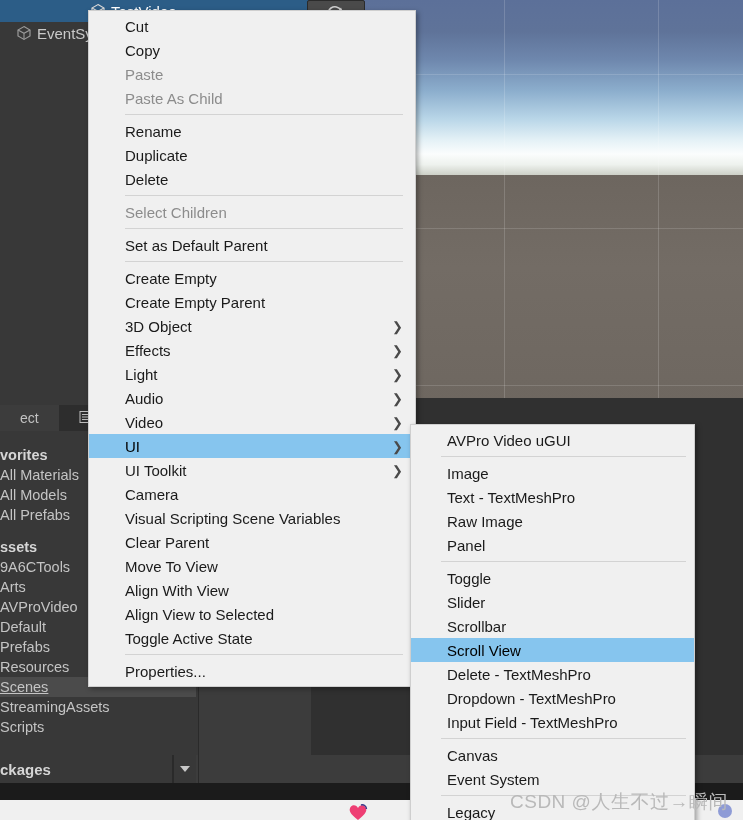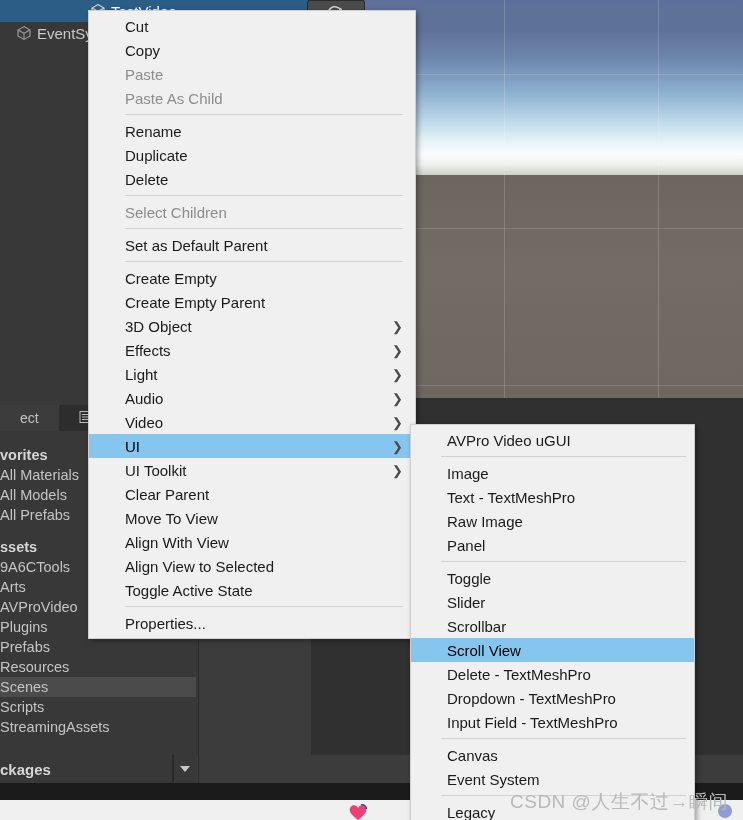--- a/index.html
+++ b/index.html
@@ -131,21 +131,21 @@
   .tree-row {
     height: 20px;
     display: flex; align-items: center;
     padding-left: 0px;
     color: #c4c4c4;
     font-size: 14.5px;
     white-space: nowrap;
   }
   .tree-row.header { font-weight: bold; color: #d6d6d6; }
   .tree-row.child { padding-left: 0px; }
-  .tree-row.selected { background: #4b4b4b; }
+  .tree-row.selected { background: #4b4b4b; text-decoration: underline; }
   .tree-gap { height: 12px; }
 
   #project-footer {
     position: absolute;
     left: 0; top: 755px;
     width: 196px; height: 28px;
     background: #383838;
     display: flex; align-items: center;
   }
   #packages-row {
@@ -350,36 +350,36 @@
     <div class="tree-row child">
         <span>9A6CTools</span>
       </div>
     <div class="tree-row child">
         <span>Arts</span>
       </div>
     <div class="tree-row child">
         <span>AVProVideo</span>
       </div>
     <div class="tree-row child">
-        <span>Plugins</span>
+        <span>Default</span>
       </div>
     <div class="tree-row child">
         <span>Prefabs</span>
       </div>
     <div class="tree-row child">
         <span>Resources</span>
       </div>
     <div class="tree-row child selected">
         <span>Scenes</span>
       </div>
     <div class="tree-row child">
+        <span>StreamingAssets</span>
+      </div>
+    <div class="tree-row child">
         <span>Scripts</span>
-      </div>
-    <div class="tree-row child">
-        <span>StreamingAssets</span>
       </div>
   </div>
 
   <div id="project-footer">
     <div id="packages-row">
       <span>ckages</span>
     </div>
     <div id="scroll-down-arrow">
       <svg width="12" height="8" viewBox="0 0 12 8">
           <path d="M1 1 L11 1 L6 7 Z" fill="#c8c8c8"></path>
@@ -461,20 +461,26 @@
     </div>
   <div class="mi selected">
       <span>UI</span>
       <span class="arrow">❯</span>
     </div>
   <div class="mi">
       <span>UI Toolkit</span>
       <span class="arrow">❯</span>
     </div>
   <div class="mi">
+      <span>Camera</span>
+    </div>
+  <div class="mi">
+      <span>Visual Scripting Scene Variables</span>
+    </div>
+  <div class="mi">
       <span>Clear Parent</span>
     </div>
   <div class="mi">
       <span>Move To View</span>
     </div>
   <div class="mi">
       <span>Align With View</span>
     </div>
   <div class="mi">
       <span>Align View to Selected</span>

